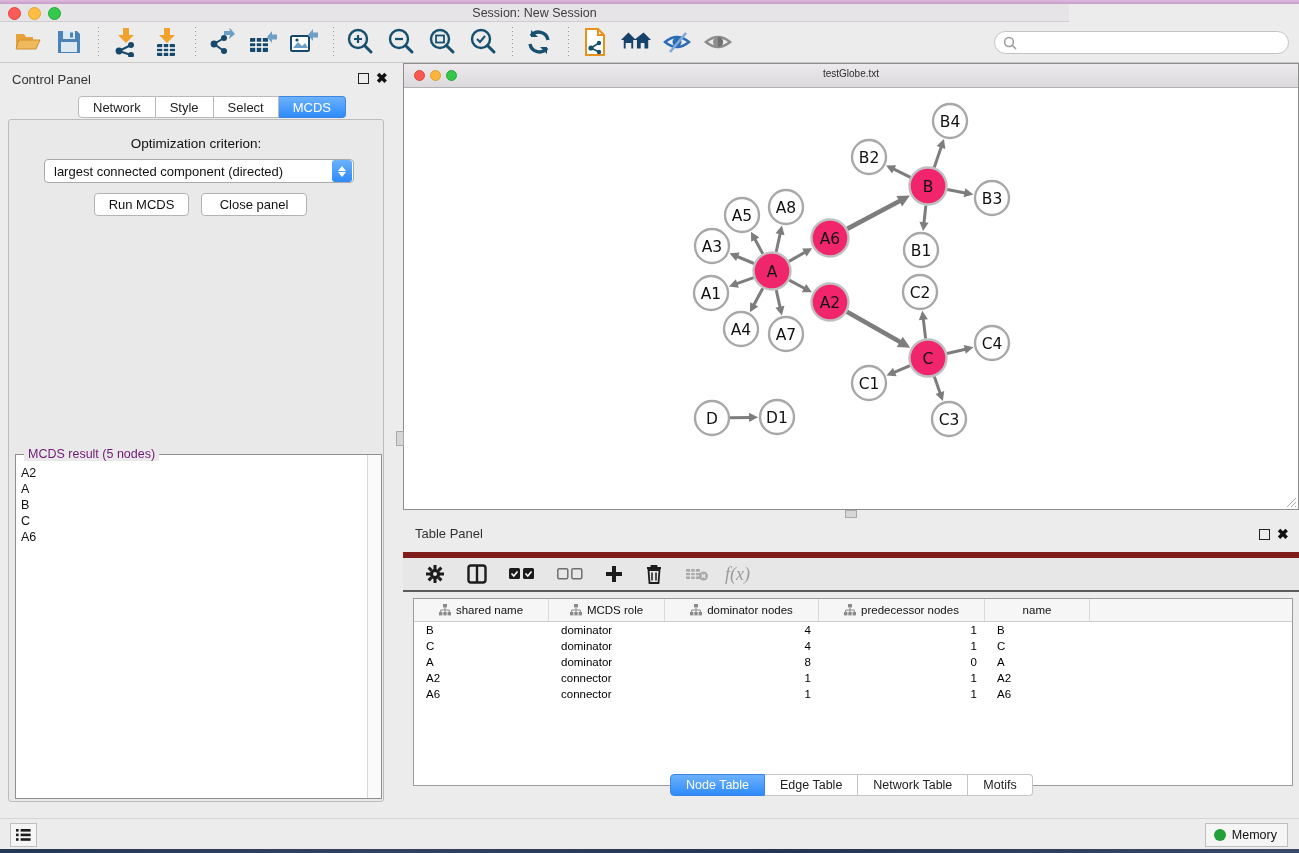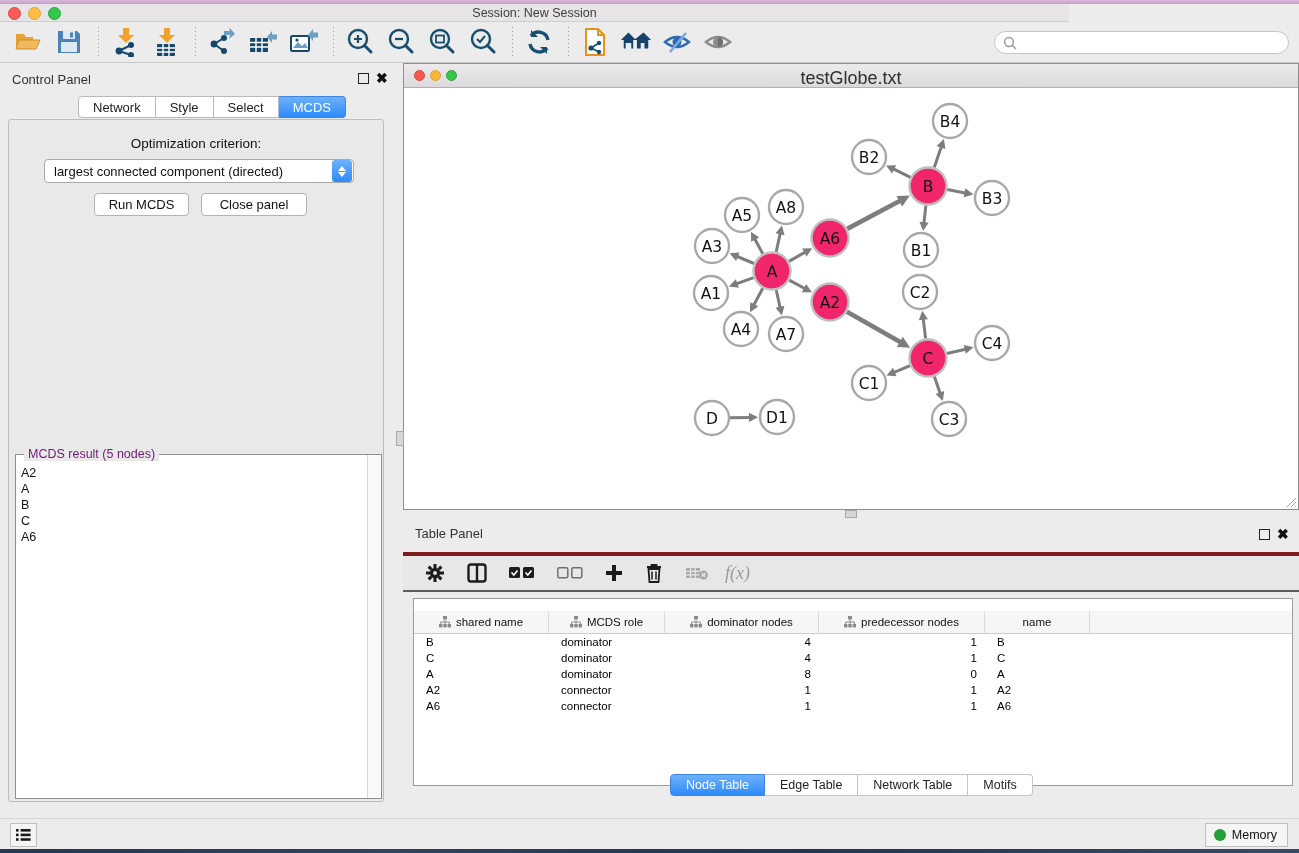--- a/index.html
+++ b/index.html
@@ -76,44 +76,44 @@
   #mcds-list div { line-height:16px; }
   #mcds-scroll { position:absolute; right:0; top:0; bottom:0; width:14px;
     background:#fafafa; border-left:1px solid #d7d7d7; }
 
   
   #net-win { left:403px; top:63px; width:896px; height:447px; background:#fff;
     border:1px solid #8e8e8e; }
   #net-titlebar { position:absolute; left:0; top:0; right:0; height:24px;
     background:linear-gradient(#eceaec,#dbd9db); border-bottom:1px solid #b3b1b3; }
   #net-title { position:absolute; left:0; right:0; top:4px; text-align:center;
-    font-size:18px; color:#2f2f2f; }
+    font-size:10px; color:#2f2f2f; }
   .ntl { position:absolute; top:6px; width:11px; height:11px; border-radius:50%; }
   .ntl.red { left:10px; background:#f95850; border:1px solid #d84a42; }
   .ntl.yel { left:26px; background:#fcb63c; border:1px solid #dd9e2f; }
   .ntl.grn { left:42px; background:#35c64a; border:1px solid #2aa83c; }
   #net-canvas { position:absolute; left:0; top:25px; right:0; bottom:0; background:#fff; }
   #net-grip { position:absolute; right:1px; bottom:1px; }
   .splitter { background:#d6d6d6; border:1px solid #a9a9a9; }
   #split-left { left:396px; top:431px; width:8px; height:15px; }
   #split-bottom { left:845px; top:510px; width:12px; height:8px; }
 
   
   #tp-header { left:403px; top:520px; width:896px; height:26px; }
   #tp-title { position:absolute; left:12px; top:6px; font-size:13px; color:#333; }
   #tp-toolbar { left:403px; top:552px; width:896px; height:40px; background:#e7e7e7;
-    border-top:4px solid #7f1d1d; border-bottom:2px solid #5c5c5c;
+    border-top:6px solid #7f1d1d; border-bottom:2px solid #5c5c5c;
     display:flex; align-items:center; padding-left:22px; }
   .tp-ic { display:flex; align-items:center; justify-content:center; margin-right:22px; }
   #fx-label { font-family:"Liberation Serif", serif; font-style:italic; font-size:18px;
     color:#9b9b9b; margin-left:-6px; }
   #node-table { left:413px; top:598px; width:880px; height:188px; background:#fff;
     border:1px solid #9c9c9c; overflow:hidden; }
   #nt-header { display:flex; height:23px; background:#f6f6f6;
-    border-bottom:1px solid #cdcdcd;margin-top:12px; }
+    border-bottom:1px solid #cdcdcd; }
   .nt-hcell { display:flex; align-items:center; justify-content:center; gap:5px;
     font-size:11.5px; color:#111; border-right:1px solid #dadada; }
   .nt-row { display:flex; height:16px; align-items:center; }
   .nt-cell { font-size:11.5px; color:#000; padding:0 12px; white-space:nowrap; }
   .nt-cell.num { text-align:right; padding-right:8px; }
 
   
   #bottom-tabs { left:670px; top:774px; height:22px; display:flex;border-radius:10px; }
   .bt-tab { height:22px; padding:0 15px; background:#fff; border:1px solid #c4c4c4;
     border-left:none; font-size:12.5px; color:#222; display:flex; align-items:center; }

